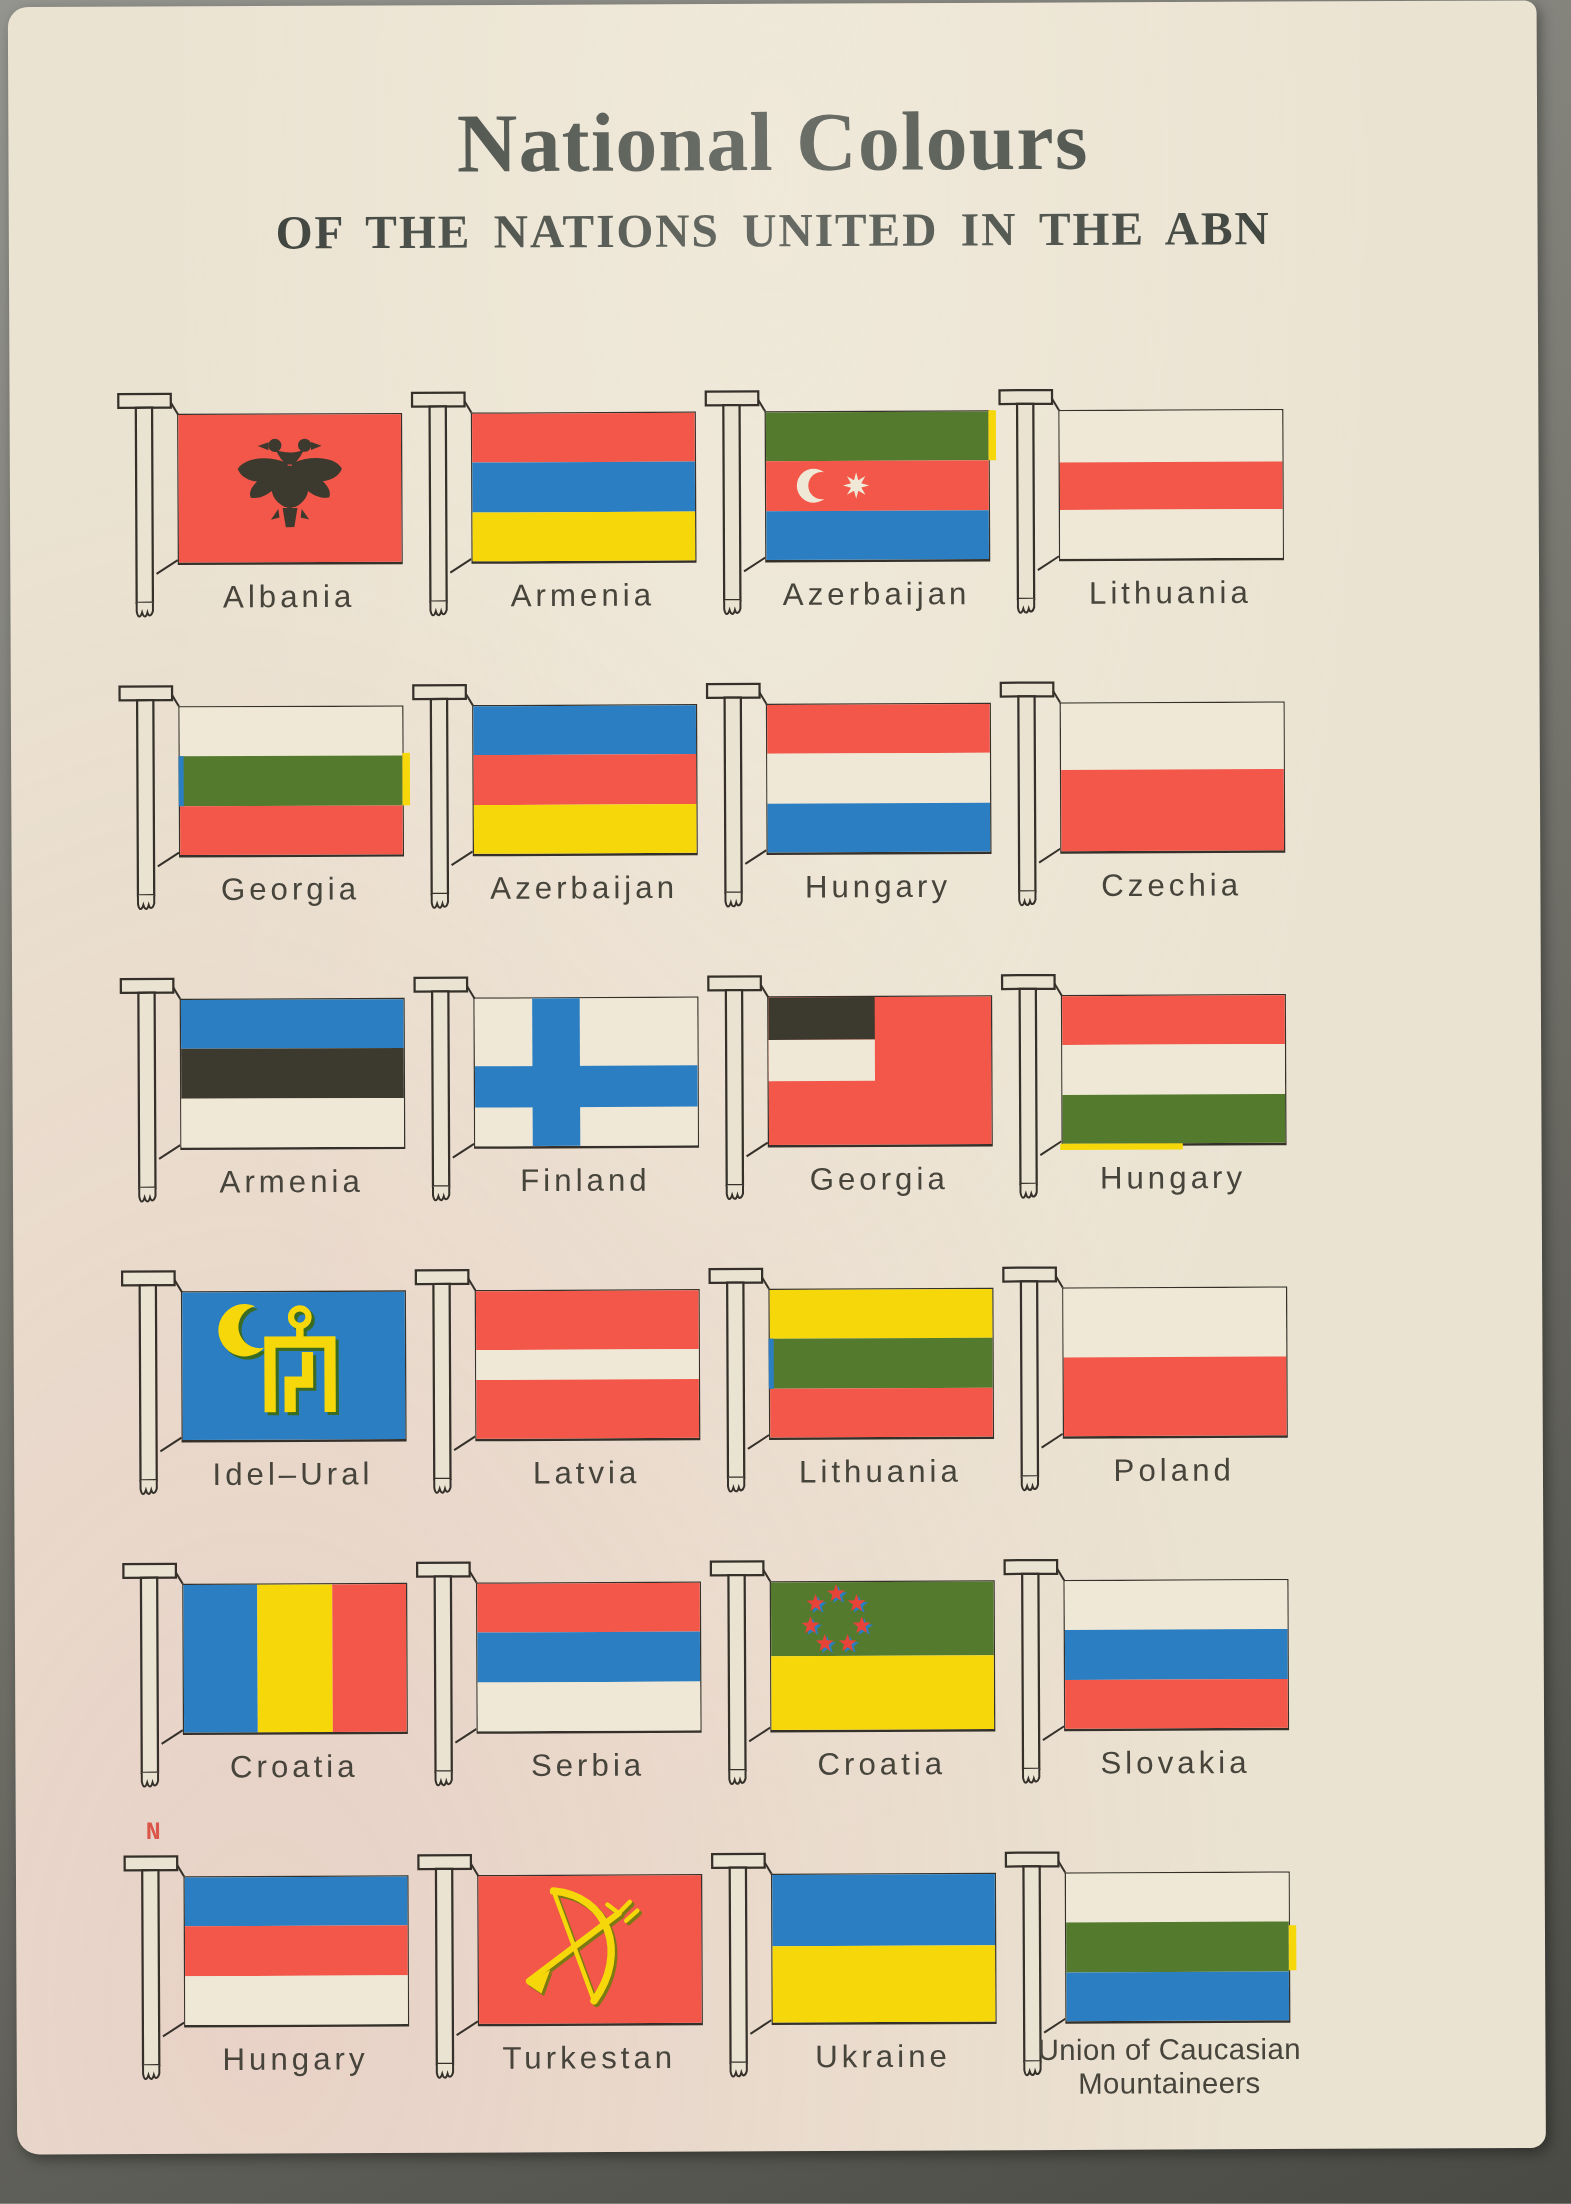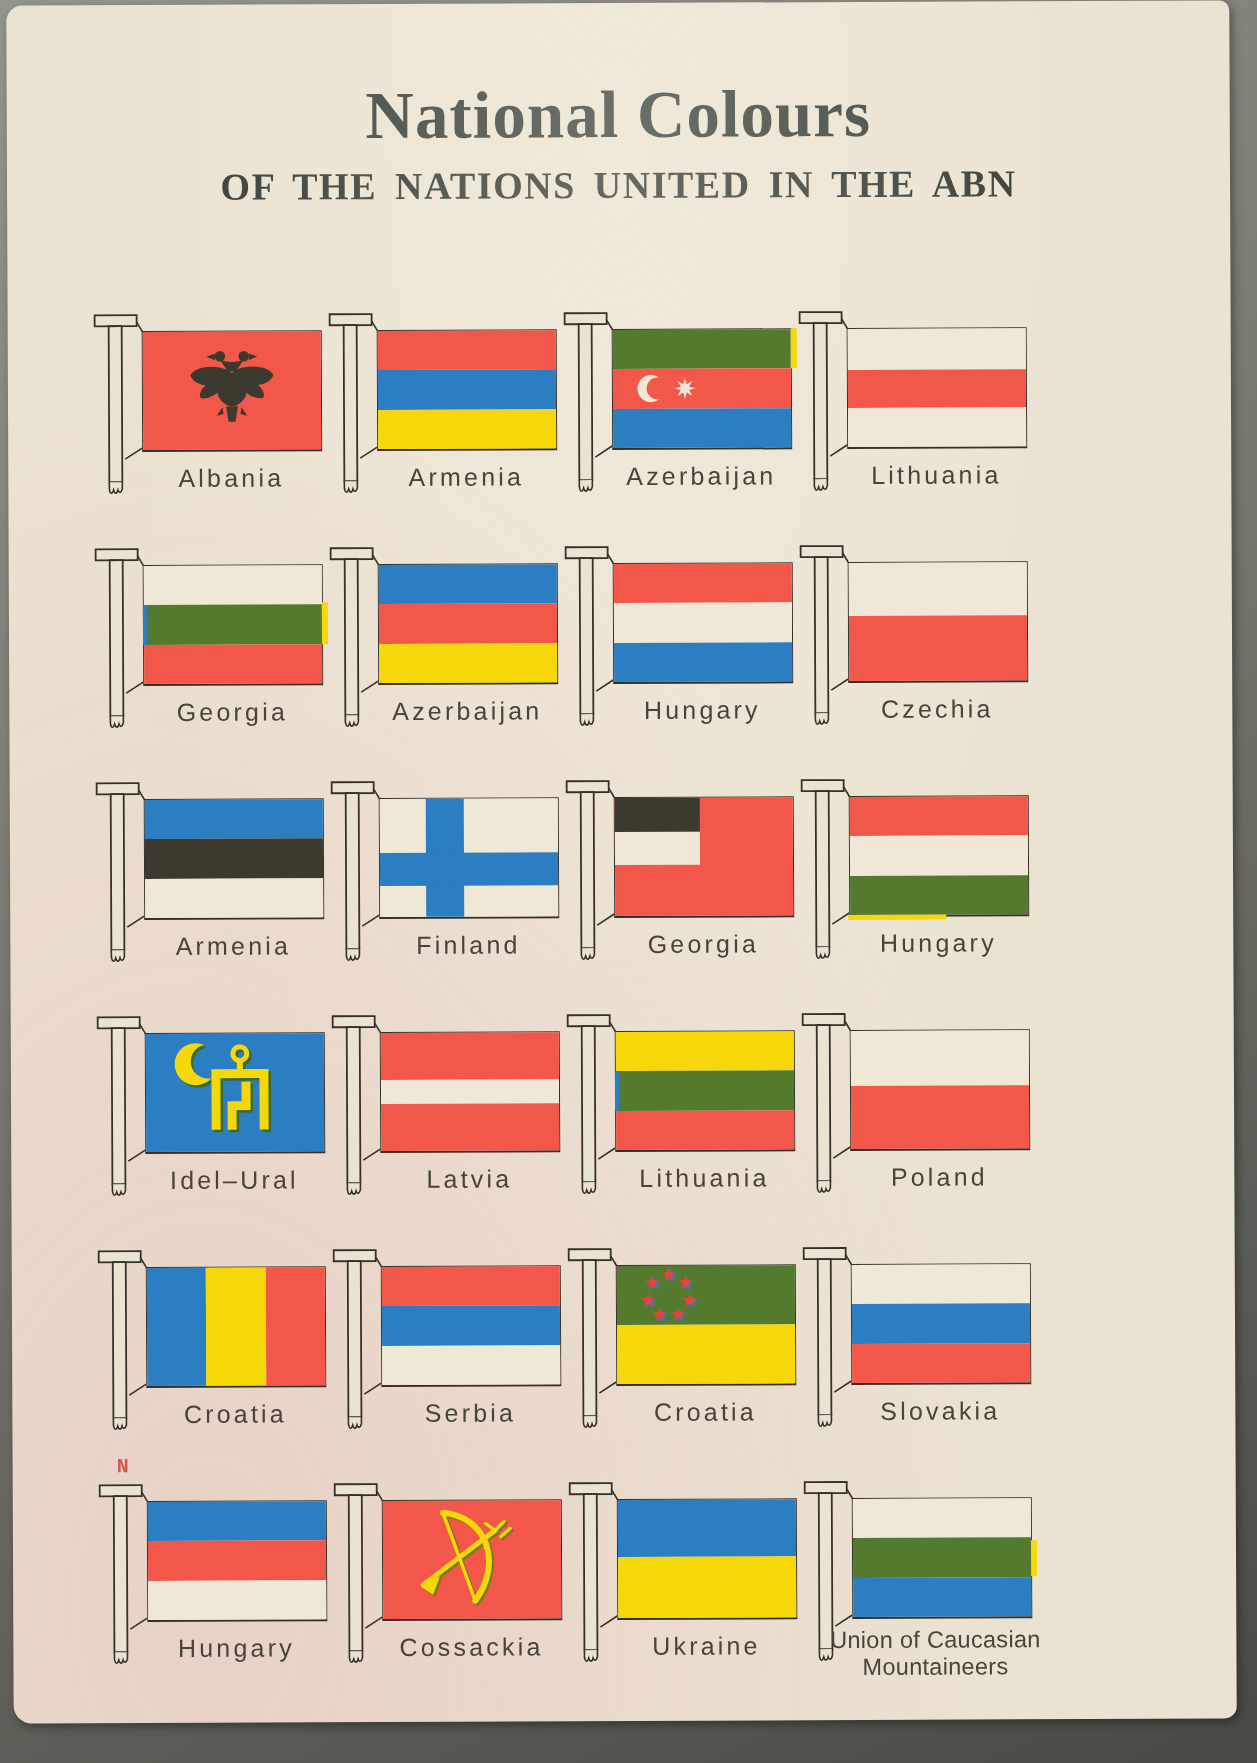--- a/index.html
+++ b/index.html
@@ -456,21 +456,21 @@
     </g>
             <g transform="translate(0,0)" stroke="#f6d70a" fill="none" stroke-linecap="round">
       <path d="M60,12 C104,16 120,62 92,100" stroke-width="6"></path>
       <path d="M60,12 L92,100" stroke-width="3.5"></path>
       <path d="M112,30 L40,84" stroke-width="5"></path>
       <polygon points="38,86 57,75 50,94" fill="#f6d70a" stroke="none"></polygon>
       <path d="M112,30 L121,21 M112,30 L103,23 M118,36 L127,28" stroke-width="3.5"></path>
     </g>
     </svg>
         </div>
-        <div class="label">Cossackia</div>
+        <div class="label">Turkestan</div>
       </div>
       <div class="cell">
 <svg class="pole" width="231" height="234" viewBox="0 0 231 234">
   <rect x="3" y="20" width="42" height="11" fill="#ebe3d2" stroke="#35312a" stroke-width="1.8"></rect>
   <rect x="17" y="31" width="13" height="156" fill="#ebe3d2" stroke="#35312a" stroke-width="1.8"></rect>
   <path d="M17,187 v7 c1,5.5 3,5 4.3,0.8 c1.2,4.2 3.2,4.2 4.3,0 c1.1,3.6 3.2,3 4.4,-1.2 V187" fill="#ebe3d2" stroke="#35312a" stroke-width="1.6"></path>
   <path d="M45,27 L51,37" stroke="#35312a" stroke-width="1.6"></path>
   <path d="M50,153 L33,164" stroke="#35312a" stroke-width="1.6"></path>
 </svg>
         <div class="flag">

